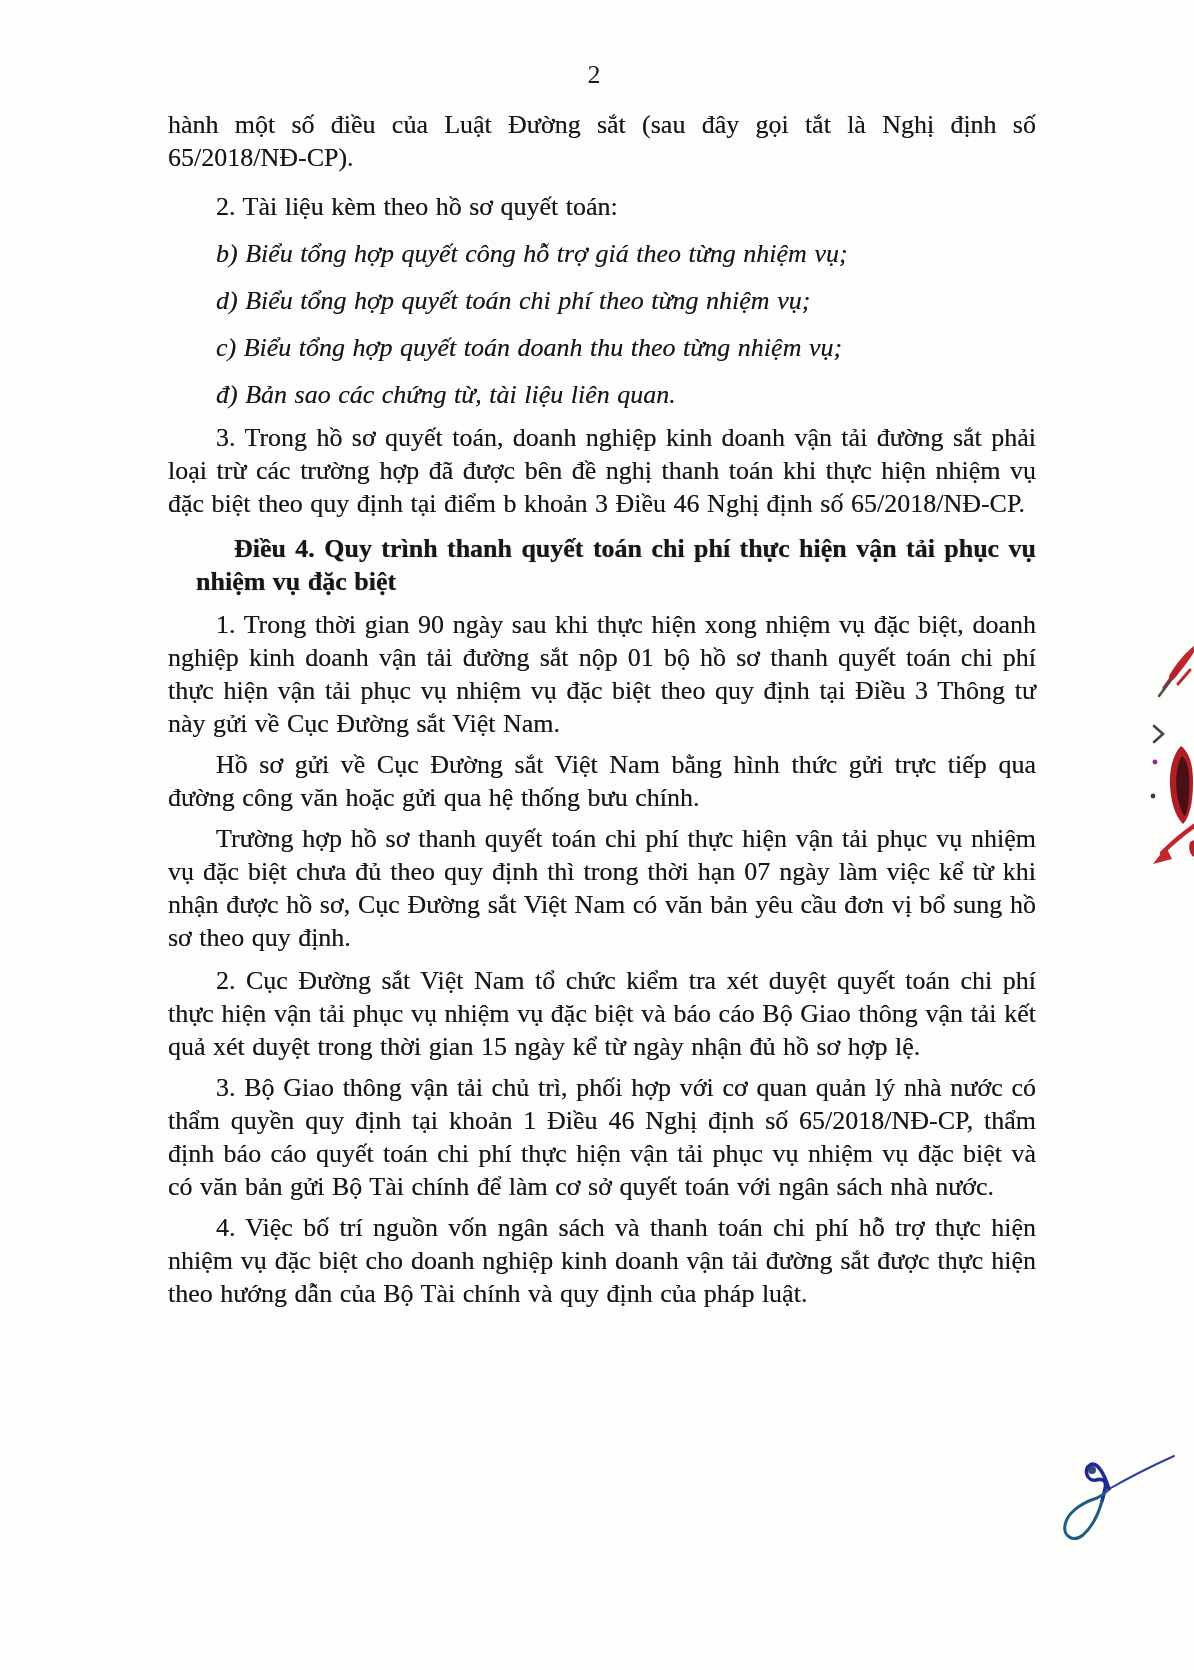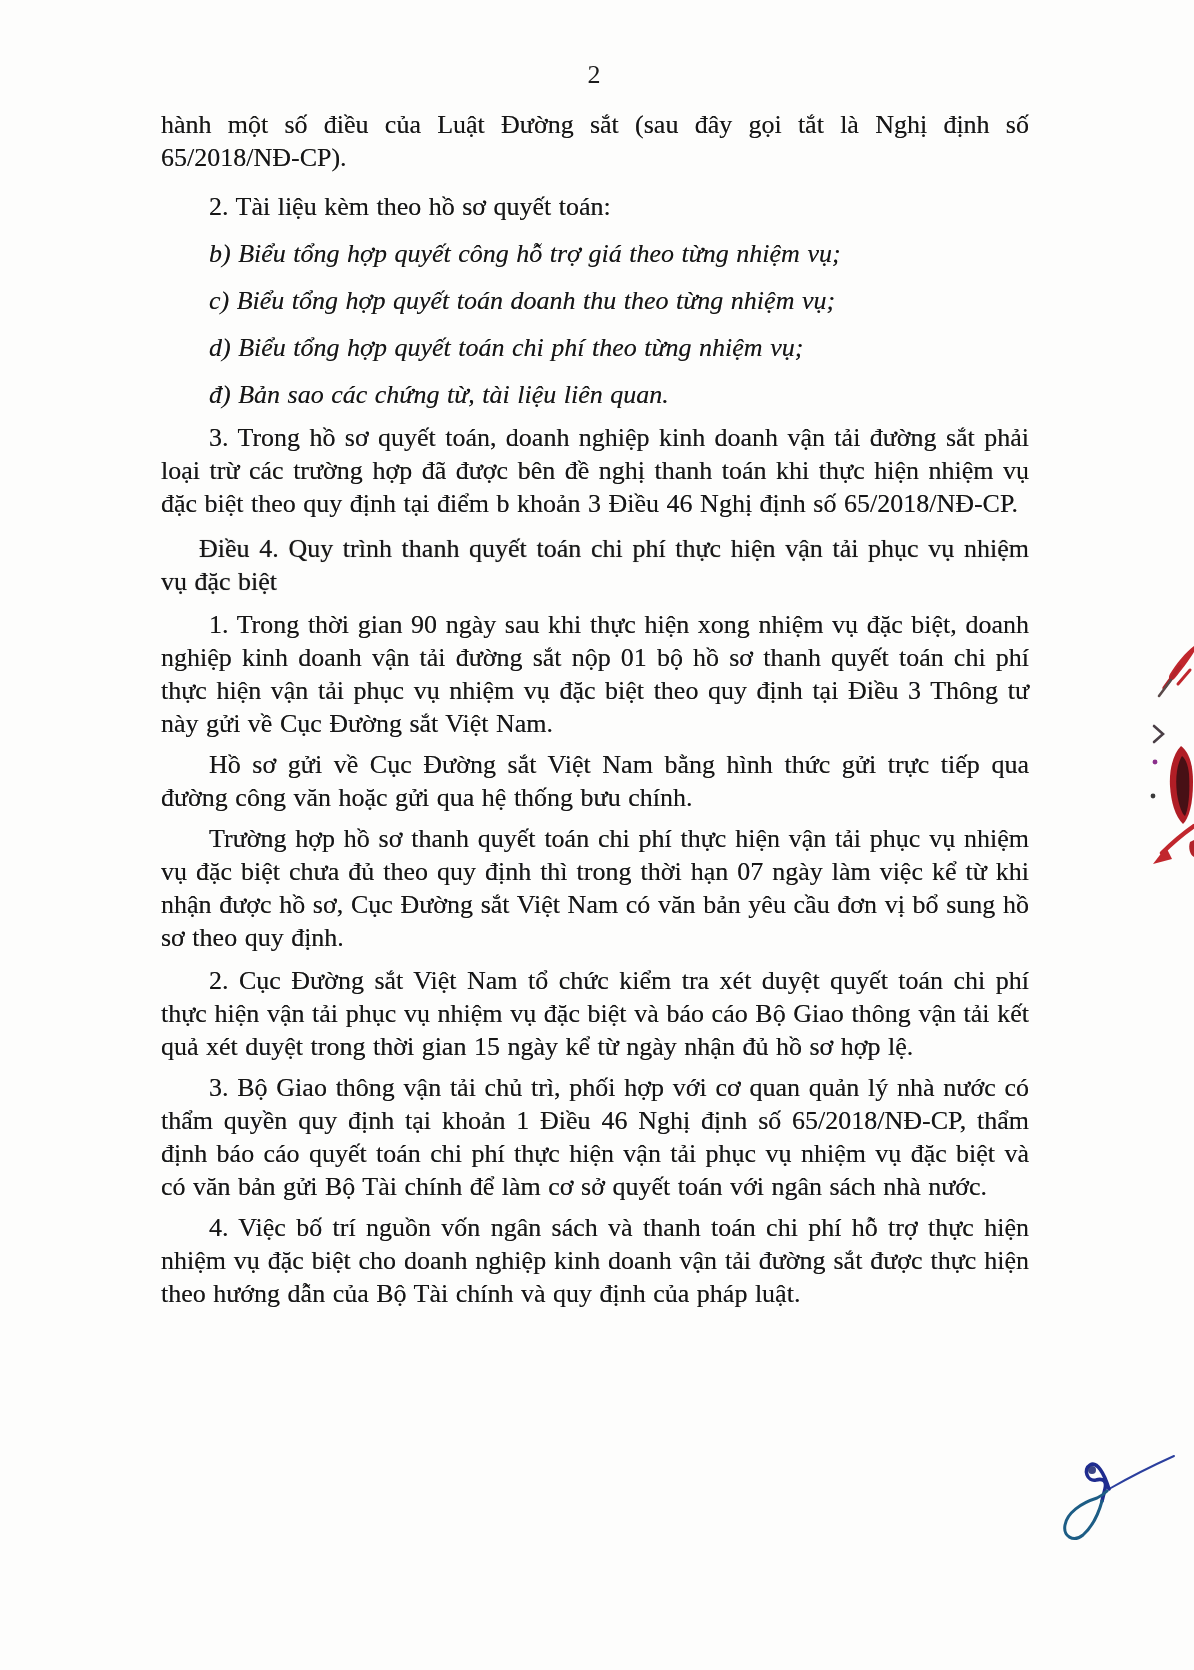--- a/index.html
+++ b/index.html
@@ -21,21 +21,21 @@
     top: 60px;
     left: 0;
     width: 1188px;
     text-align: center;
     font-size: 26px;
     color: #1c1c1c;
   }
   .content {
     position: absolute;
     top: 108px;
-    left: 161px;
+    left: 168px;
     width: 868px;
   }
   .para {
     margin: 10px 0 0 0;
     font-size: 26px;
     line-height: 33px;
     text-align: justify;
     text-indent: 48px;
     text-shadow: 0 0 0.6px rgba(10,10,10,0.55);
     word-spacing: 1px;
@@ -45,24 +45,25 @@
     text-indent: 0;
   }
   .para.intro {
     margin-top: 16px;
   }
   .para.item {
     font-style: italic;
     margin-top: 14px;
   }
   .para.heading {
-    font-weight: normal;
+    font-weight: bold;
     margin-top: 12px;
     text-indent: 38px;
     text-shadow: 0 0 0.8px rgba(10,10,10,0.6);
+    margin-left: 28px;
   }
   .para.tight {
     margin-top: 8px;
   }
   .stamp-fragment {
     position: absolute;
     top: 628px;
     right: 0;
     width: 46px;
     height: 240px;
@@ -81,22 +82,22 @@
 <body>
 
 <div class="page">
 
   <div class="page-number">2</div>
 
   <div class="content">
     <p class="para first">hành một số điều của Luật Đường sắt (sau đây gọi tắt là Nghị định số 65/2018/NĐ-CP).</p>
     <p class="para intro">2. Tài liệu kèm theo hồ sơ quyết toán:</p>
     <p class="para item">b) Biểu tổng hợp quyết công hỗ trợ giá theo từng nhiệm vụ;</p>
+    <p class="para item">d) Biểu tổng hợp quyết toán chi phí theo từng nhiệm vụ;</p>
     <p class="para item">c) Biểu tổng hợp quyết toán doanh thu theo từng nhiệm vụ;</p>
-    <p class="para item">d) Biểu tổng hợp quyết toán chi phí theo từng nhiệm vụ;</p>
     <p class="para item">đ) Bản sao các chứng từ, tài liệu liên quan.</p>
     <p class="para">3. Trong hồ sơ quyết toán, doanh nghiệp kinh doanh vận tải đường sắt phải loại trừ các trường hợp đã được bên đề nghị thanh toán khi thực hiện nhiệm vụ đặc biệt theo quy định tại điểm b khoản 3 Điều 46 Nghị định số 65/2018/NĐ-CP.</p>
     <p class="para heading">Điều 4. Quy trình thanh quyết toán chi phí thực hiện vận tải phục vụ nhiệm vụ đặc biệt</p>
     <p class="para">1. Trong thời gian 90 ngày sau khi thực hiện xong nhiệm vụ đặc biệt, doanh nghiệp kinh doanh vận tải đường sắt nộp 01 bộ hồ sơ thanh quyết toán chi phí thực hiện vận tải phục vụ nhiệm vụ đặc biệt theo quy định tại Điều 3 Thông tư này gửi về Cục Đường sắt Việt Nam.</p>
     <p class="para tight">Hồ sơ gửi về Cục Đường sắt Việt Nam bằng hình thức gửi trực tiếp qua đường công văn hoặc gửi qua hệ thống bưu chính.</p>
     <p class="para tight">Trường hợp hồ sơ thanh quyết toán chi phí thực hiện vận tải phục vụ nhiệm vụ đặc biệt chưa đủ theo quy định thì trong thời hạn 07 ngày làm việc kể từ khi nhận được hồ sơ, Cục Đường sắt Việt Nam có văn bản yêu cầu đơn vị bổ sung hồ sơ theo quy định.</p>
     <p class="para">2. Cục Đường sắt Việt Nam tổ chức kiểm tra xét duyệt quyết toán chi phí thực hiện vận tải phục vụ nhiệm vụ đặc biệt và báo cáo Bộ Giao thông vận tải kết quả xét duyệt trong thời gian 15 ngày kể từ ngày nhận đủ hồ sơ hợp lệ.</p>
     <p class="para tight">3. Bộ Giao thông vận tải chủ trì, phối hợp với cơ quan quản lý nhà nước có thẩm quyền quy định tại khoản 1 Điều 46 Nghị định số 65/2018/NĐ-CP, thẩm định báo cáo quyết toán chi phí thực hiện vận tải phục vụ nhiệm vụ đặc biệt và có văn bản gửi Bộ Tài chính để làm cơ sở quyết toán với ngân sách nhà nước.</p>
     <p class="para tight">4. Việc bố trí nguồn vốn ngân sách và thanh toán chi phí hỗ trợ thực hiện nhiệm vụ đặc biệt cho doanh nghiệp kinh doanh vận tải đường sắt được thực hiện theo hướng dẫn của Bộ Tài chính và quy định của pháp luật.</p>
   </div>

